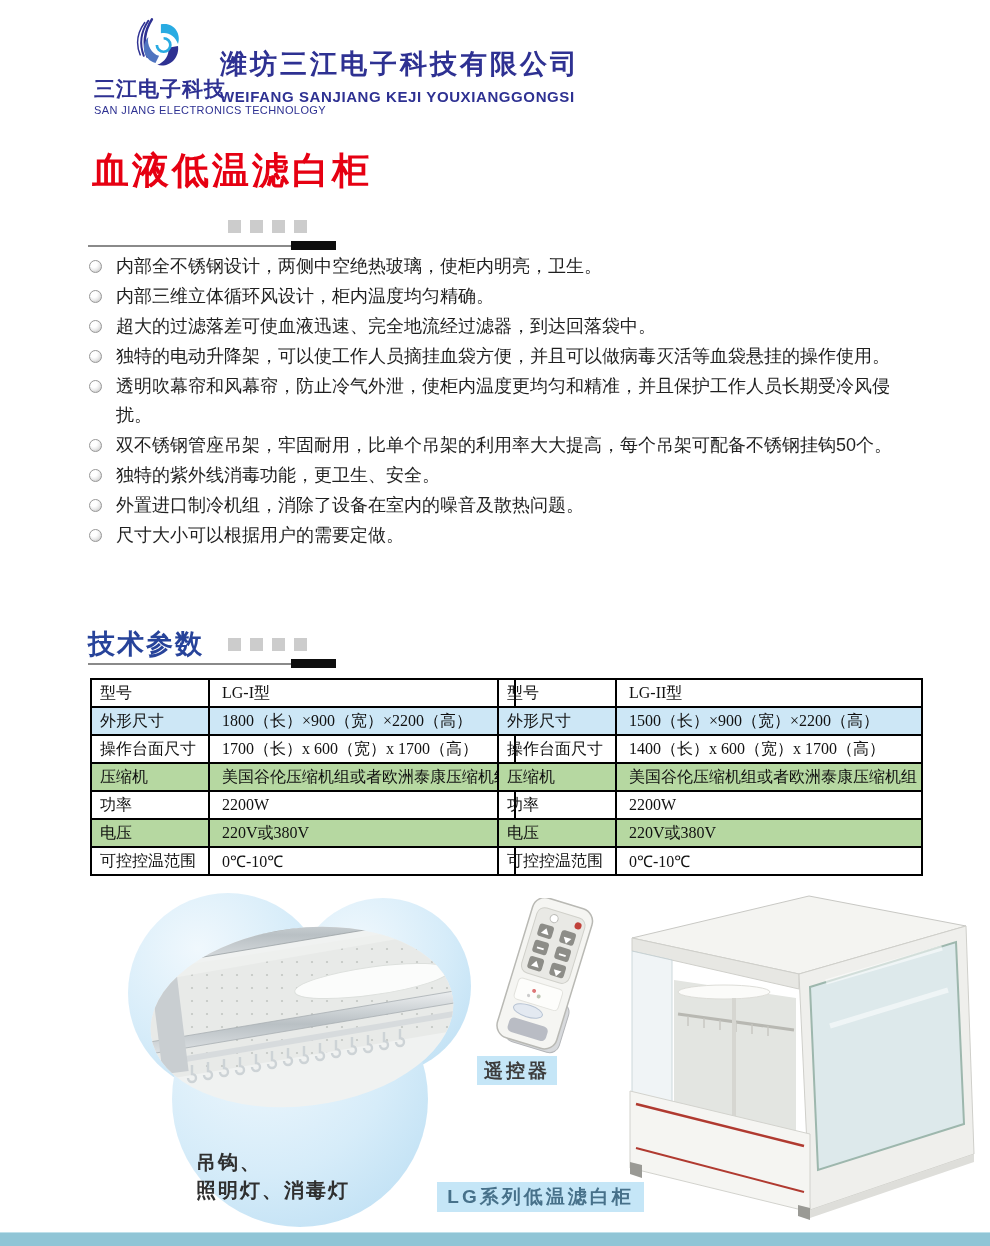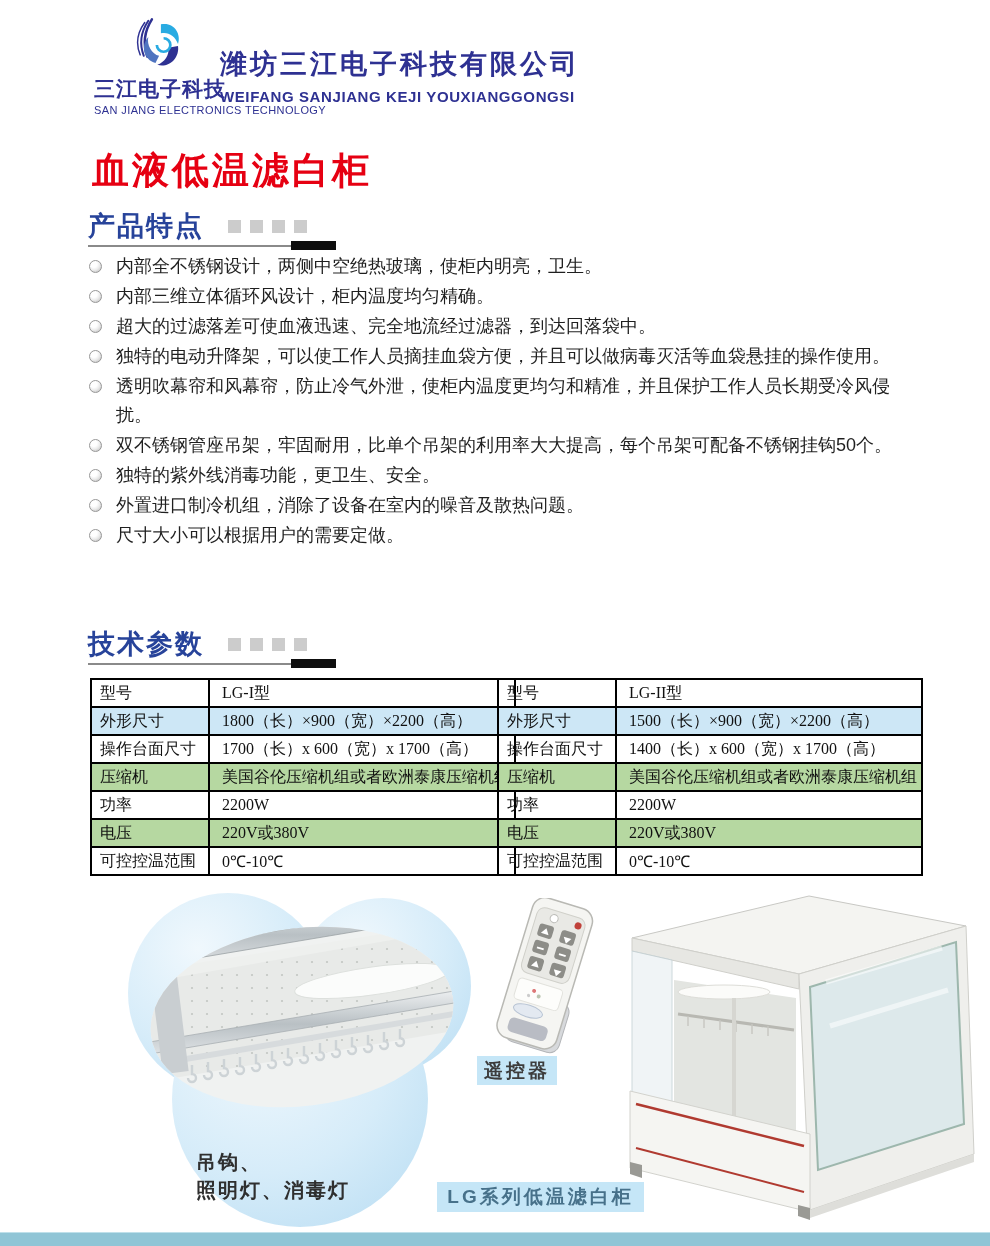--- a/index.html
+++ b/index.html
@@ -84,21 +84,20 @@
     <div class="brand-en">SAN JIANG ELECTRONICS TECHNOLOGY</div>
   </div>
   <div class="company-block">
     <div class="company-cn">潍坊三江电子科技有限公司</div>
     <div class="company-en">WEIFANG SANJIANG KEJI YOUXIANGGONGSI</div>
   </div>
 
   <div class="doc-title">血液低温滤白柜</div>
 
   <div class="sec-head" style="left:88px;top:208px;">
-    <h2>产品特点</h2>
     <div class="sq-row">
         <span></span>
         <span></span>
         <span></span>
         <span></span>
       </div>
     <div class="rule">
         <div class="chip"></div>
       </div>
   </div>

